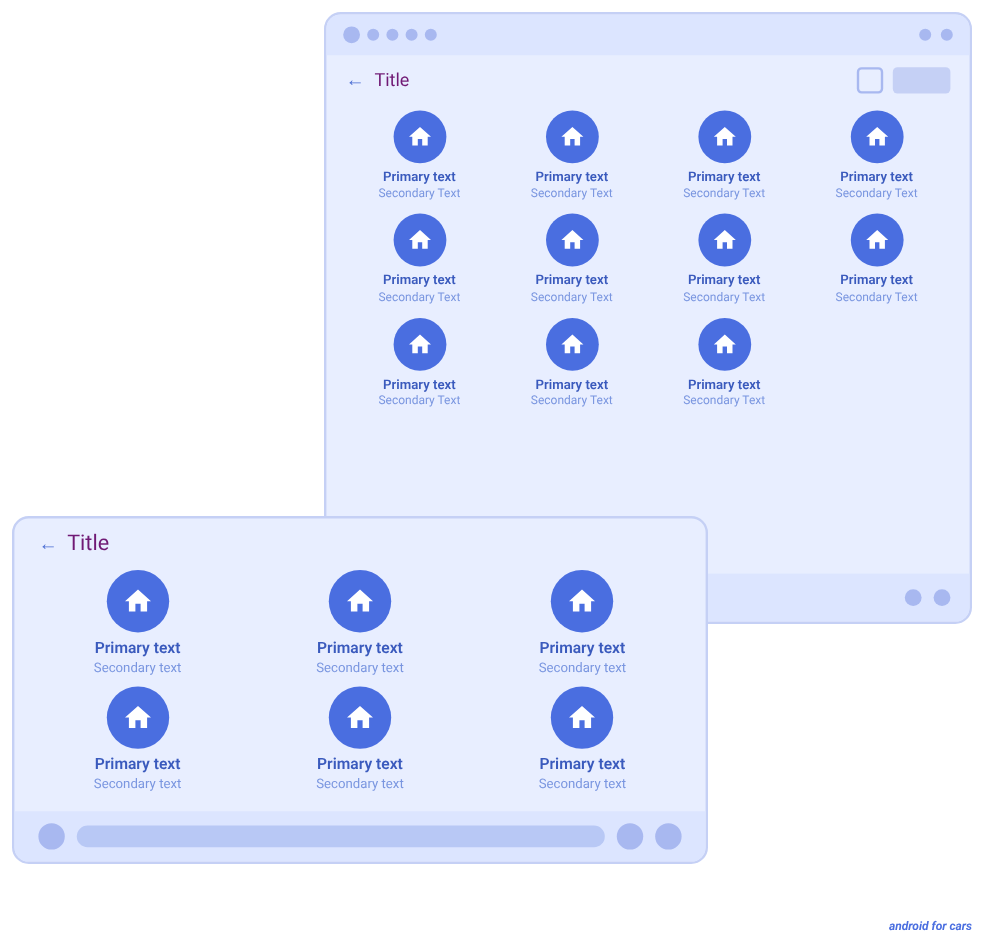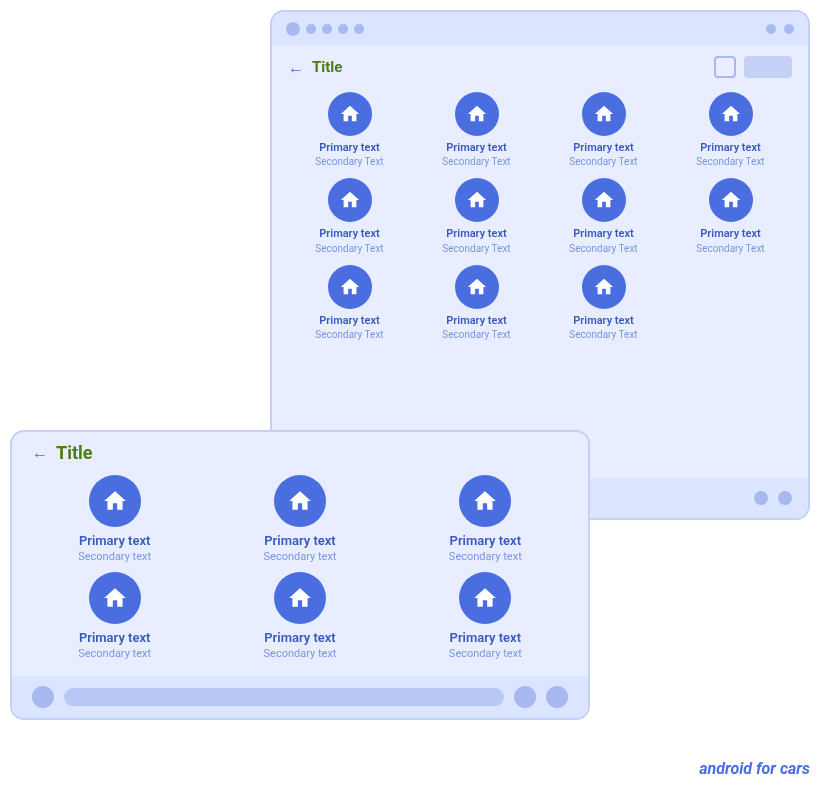--- a/index.html
+++ b/index.html
@@ -54,22 +54,22 @@
       gap: 8px;
       margin-bottom: 14px;
     }
     .back-arrow {
       color: #4d6fd4;
       font-size: 16px;
       font-weight: bold;
     }
     .title-text {
       font-size: 15px;
-      font-weight: 700;
-      color: #4d7c0f;
+      font-weight: 400;
+      color: #701a75;
     }
     .title-spacer { flex: 1; }
     .title-icon-box {
       width: 22px; height: 22px;
       border-radius: 4px;
       border: 2px solid #a8b8f0;
     }
     .title-rect-btn {
       width: 48px; height: 22px;
       border-radius: 4px;
@@ -191,21 +191,21 @@
       height: 18px;
       border-radius: 9px;
       background: #b8c8f5;
     }
 
     
     .brand-label {
       position: absolute;
       bottom: 12px;
       right: 20px;
-      font-size: 16px;
+      font-size: 10px;
       color: #7a96e0;
       font-style: italic;
     }
     .brand-label span {
       font-weight: bold;
       color: #4a6ee0;
     }
 
     
     .phone-bottom-area {

